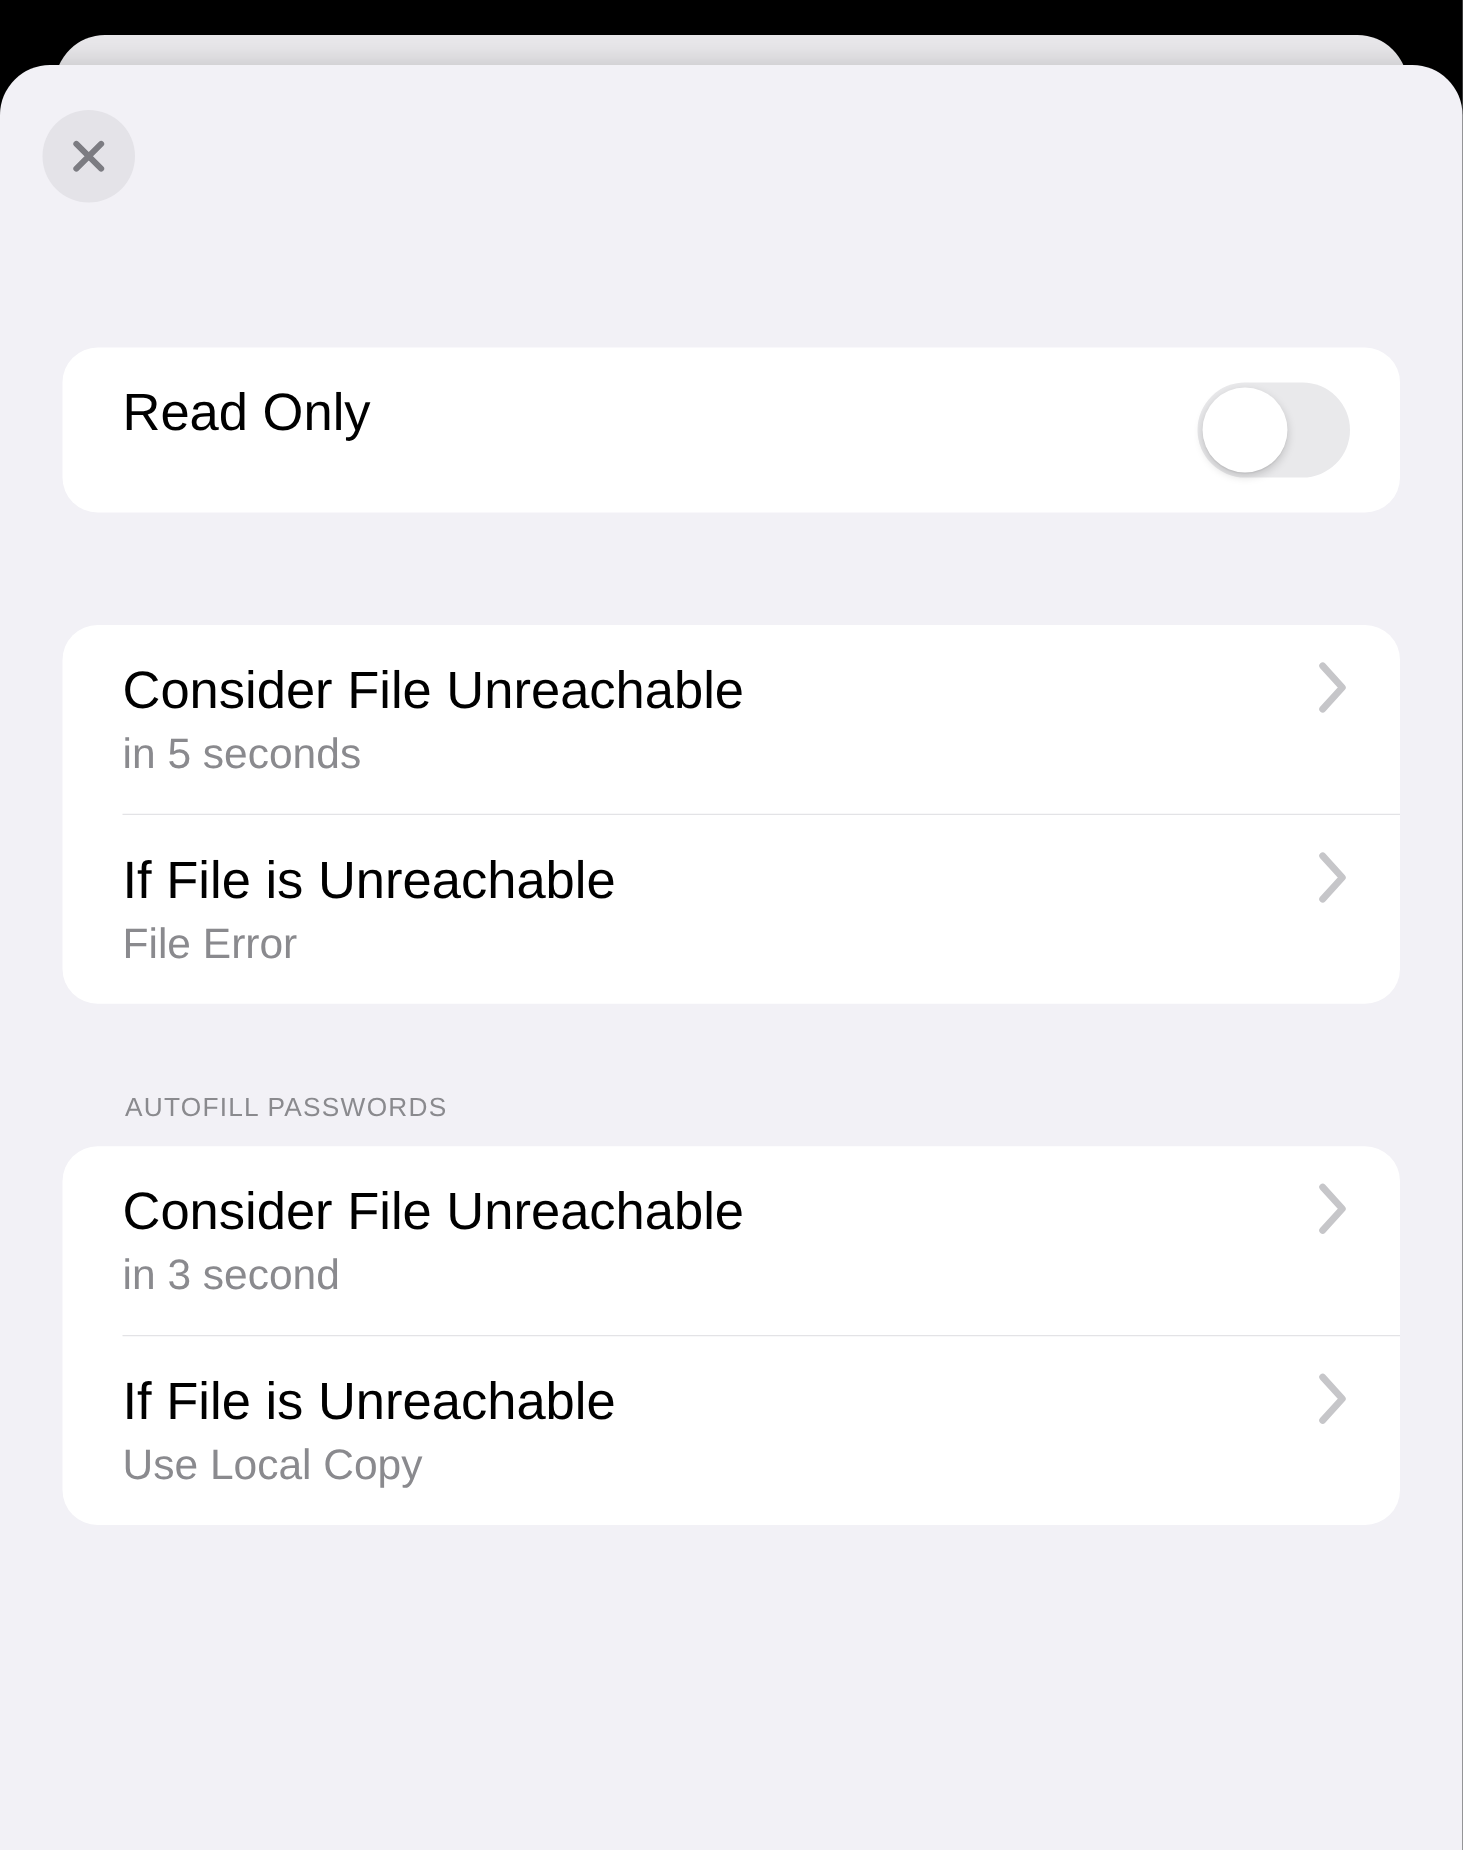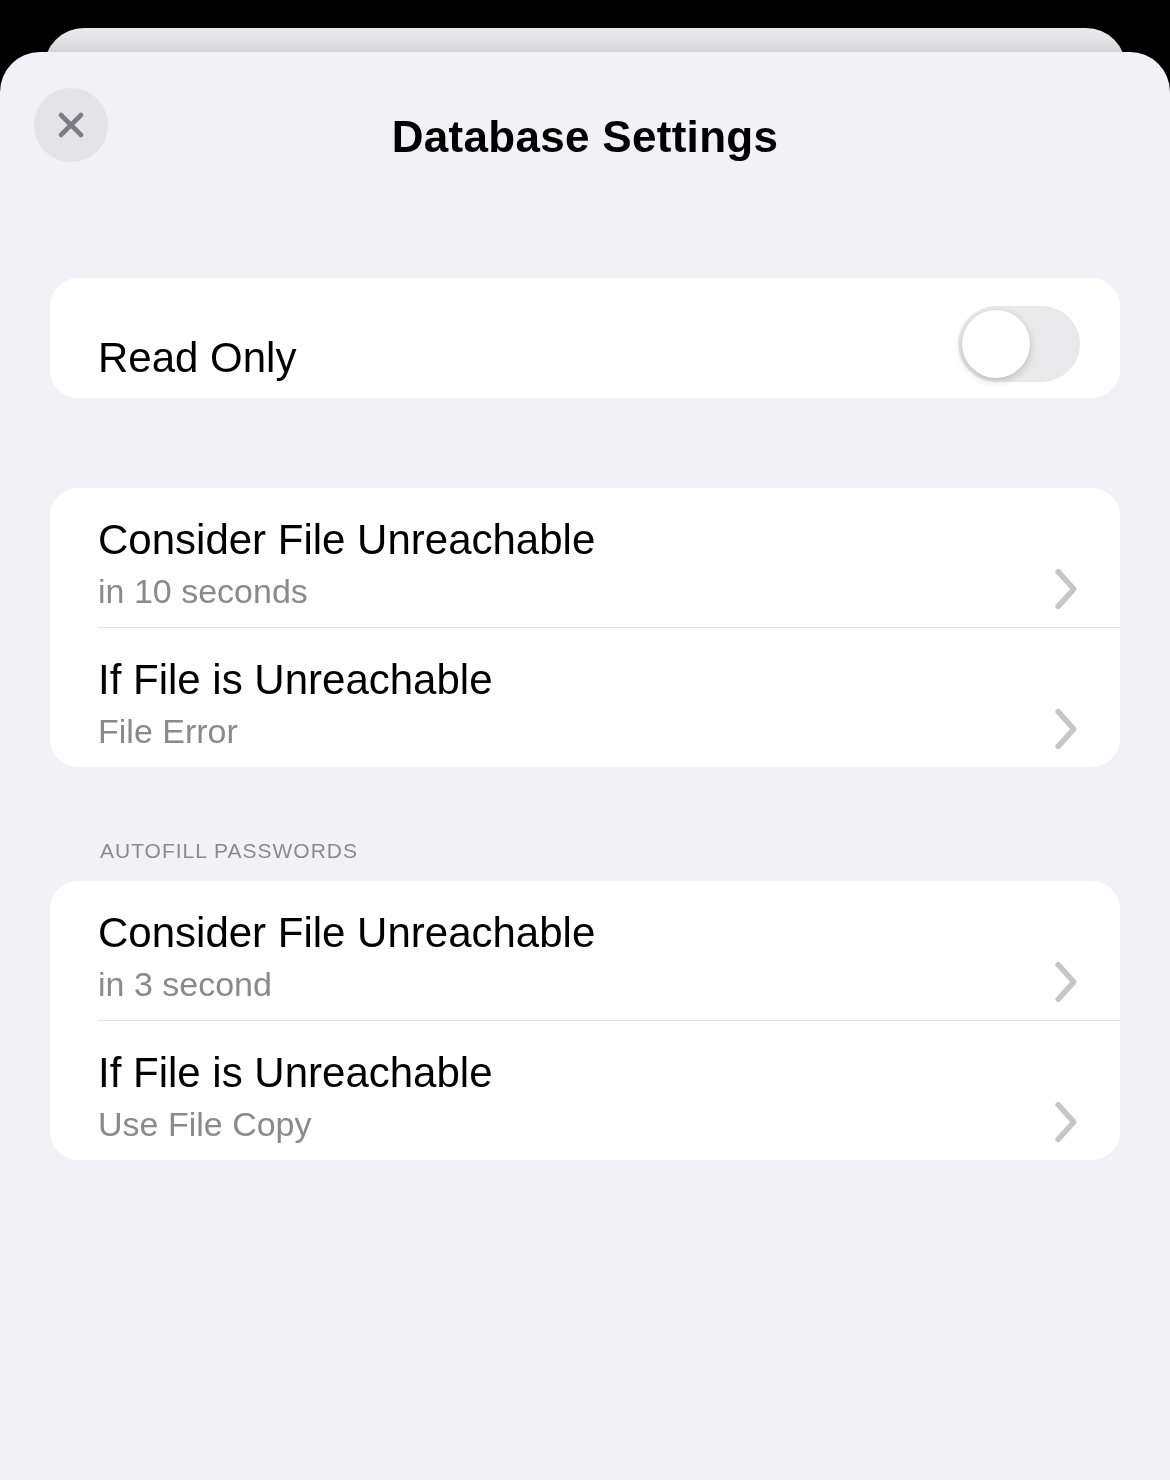--- a/index.html
+++ b/index.html
@@ -72,23 +72,23 @@
   .gap-top { height: 56px; }
   .group {
     background: #fff;
     border-radius: 28px;
     overflow: hidden;
   }
   .group + .group-spacer { height: 90px; }
   .group-spacer2 { height: 72px; }
   .row {
     display: flex;
-    align-items: flex-end;
+    align-items: flex-start;
     min-height: 110px;
-    padding: 28px 40px 16px 48px;
+    padding: 28px 40px 28px 48px;
     cursor: pointer;
     position: relative;
   }
   .row .texts {
     flex: 1 1 auto;
     display: flex;
     flex-direction: column;
     justify-content: center;
     gap: 8px;
   }
@@ -147,21 +147,20 @@
 <div class="backsheet"></div>
 
 <div class="sheet">
 
   <div class="nav">
     <div class="close-btn">
       <svg viewBox="0 0 24 24">
         <path d="M5 5 L19 19 M19 5 L5 19" stroke="#7c7c82" stroke-width="3.4" stroke-linecap="round" fill="none"></path>
       </svg>
     </div>
-    <div class="title">Database Settings</div>
   </div>
 
   <div class="content">
     <div class="gap-top"></div>
 
     <div class="group">
       <div class="row">
         <div class="texts">
           <div class="row-title">Read Only</div>
         </div>
@@ -170,21 +169,21 @@
         </div>
       </div>
     </div>
 
     <div class="group-spacer"></div>
 
     <div class="group">
       <div class="row">
         <div class="texts">
           <div class="row-title">Consider File Unreachable</div>
-          <div class="row-sub">in 10 seconds</div>
+          <div class="row-sub">in 5 seconds</div>
         </div>
         <div class="chevron">
           <svg viewBox="0 0 16 28">
               <path d="M3 3 L13 14 L3 25" stroke="#c6c6c9" stroke-width="3.5" stroke-linecap="round" stroke-linejoin="round" fill="none"></path>
             </svg>
         </div>
       </div>
       <div class="divider"></div>
       <div class="row">
         <div class="texts">
@@ -212,21 +211,21 @@
         <div class="chevron">
           <svg viewBox="0 0 16 28">
               <path d="M3 3 L13 14 L3 25" stroke="#c6c6c9" stroke-width="3.5" stroke-linecap="round" stroke-linejoin="round" fill="none"></path>
             </svg>
         </div>
       </div>
       <div class="divider"></div>
       <div class="row">
         <div class="texts">
           <div class="row-title">If File is Unreachable</div>
-          <div class="row-sub">Use File Copy</div>
+          <div class="row-sub">Use Local Copy</div>
         </div>
         <div class="chevron">
           <svg viewBox="0 0 16 28">
               <path d="M3 3 L13 14 L3 25" stroke="#c6c6c9" stroke-width="3.5" stroke-linecap="round" stroke-linejoin="round" fill="none"></path>
             </svg>
         </div>
       </div>
     </div>
 
   </div>

